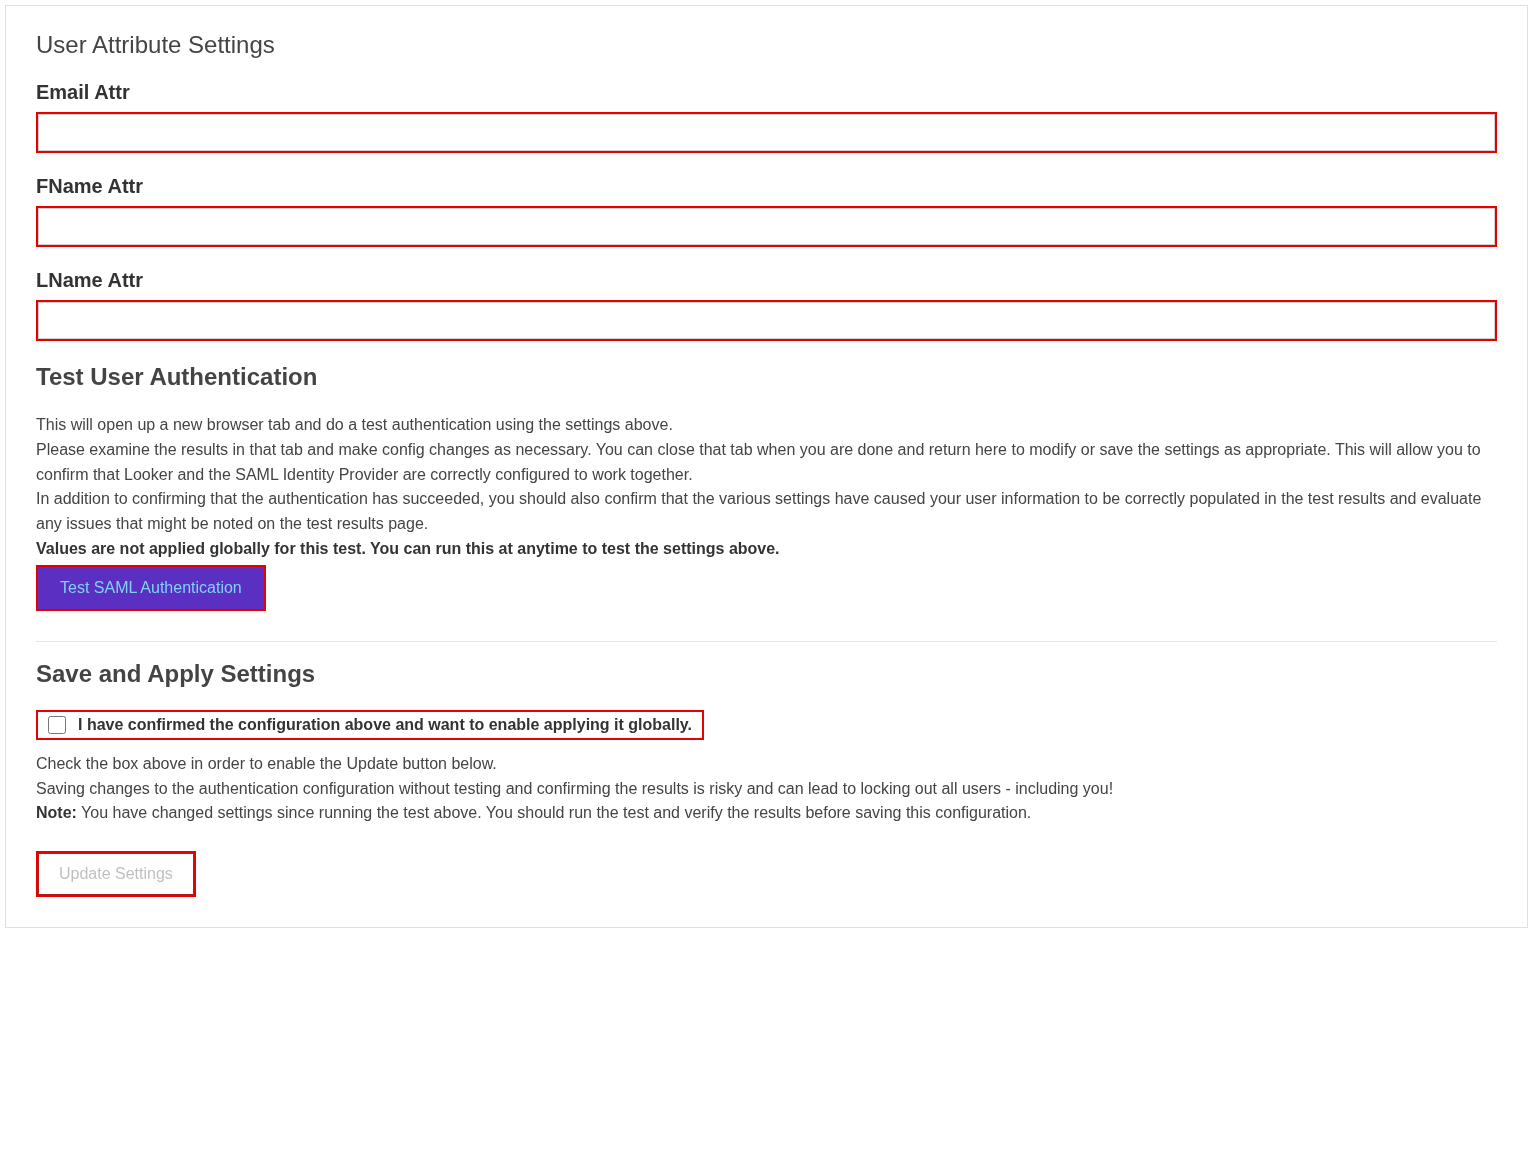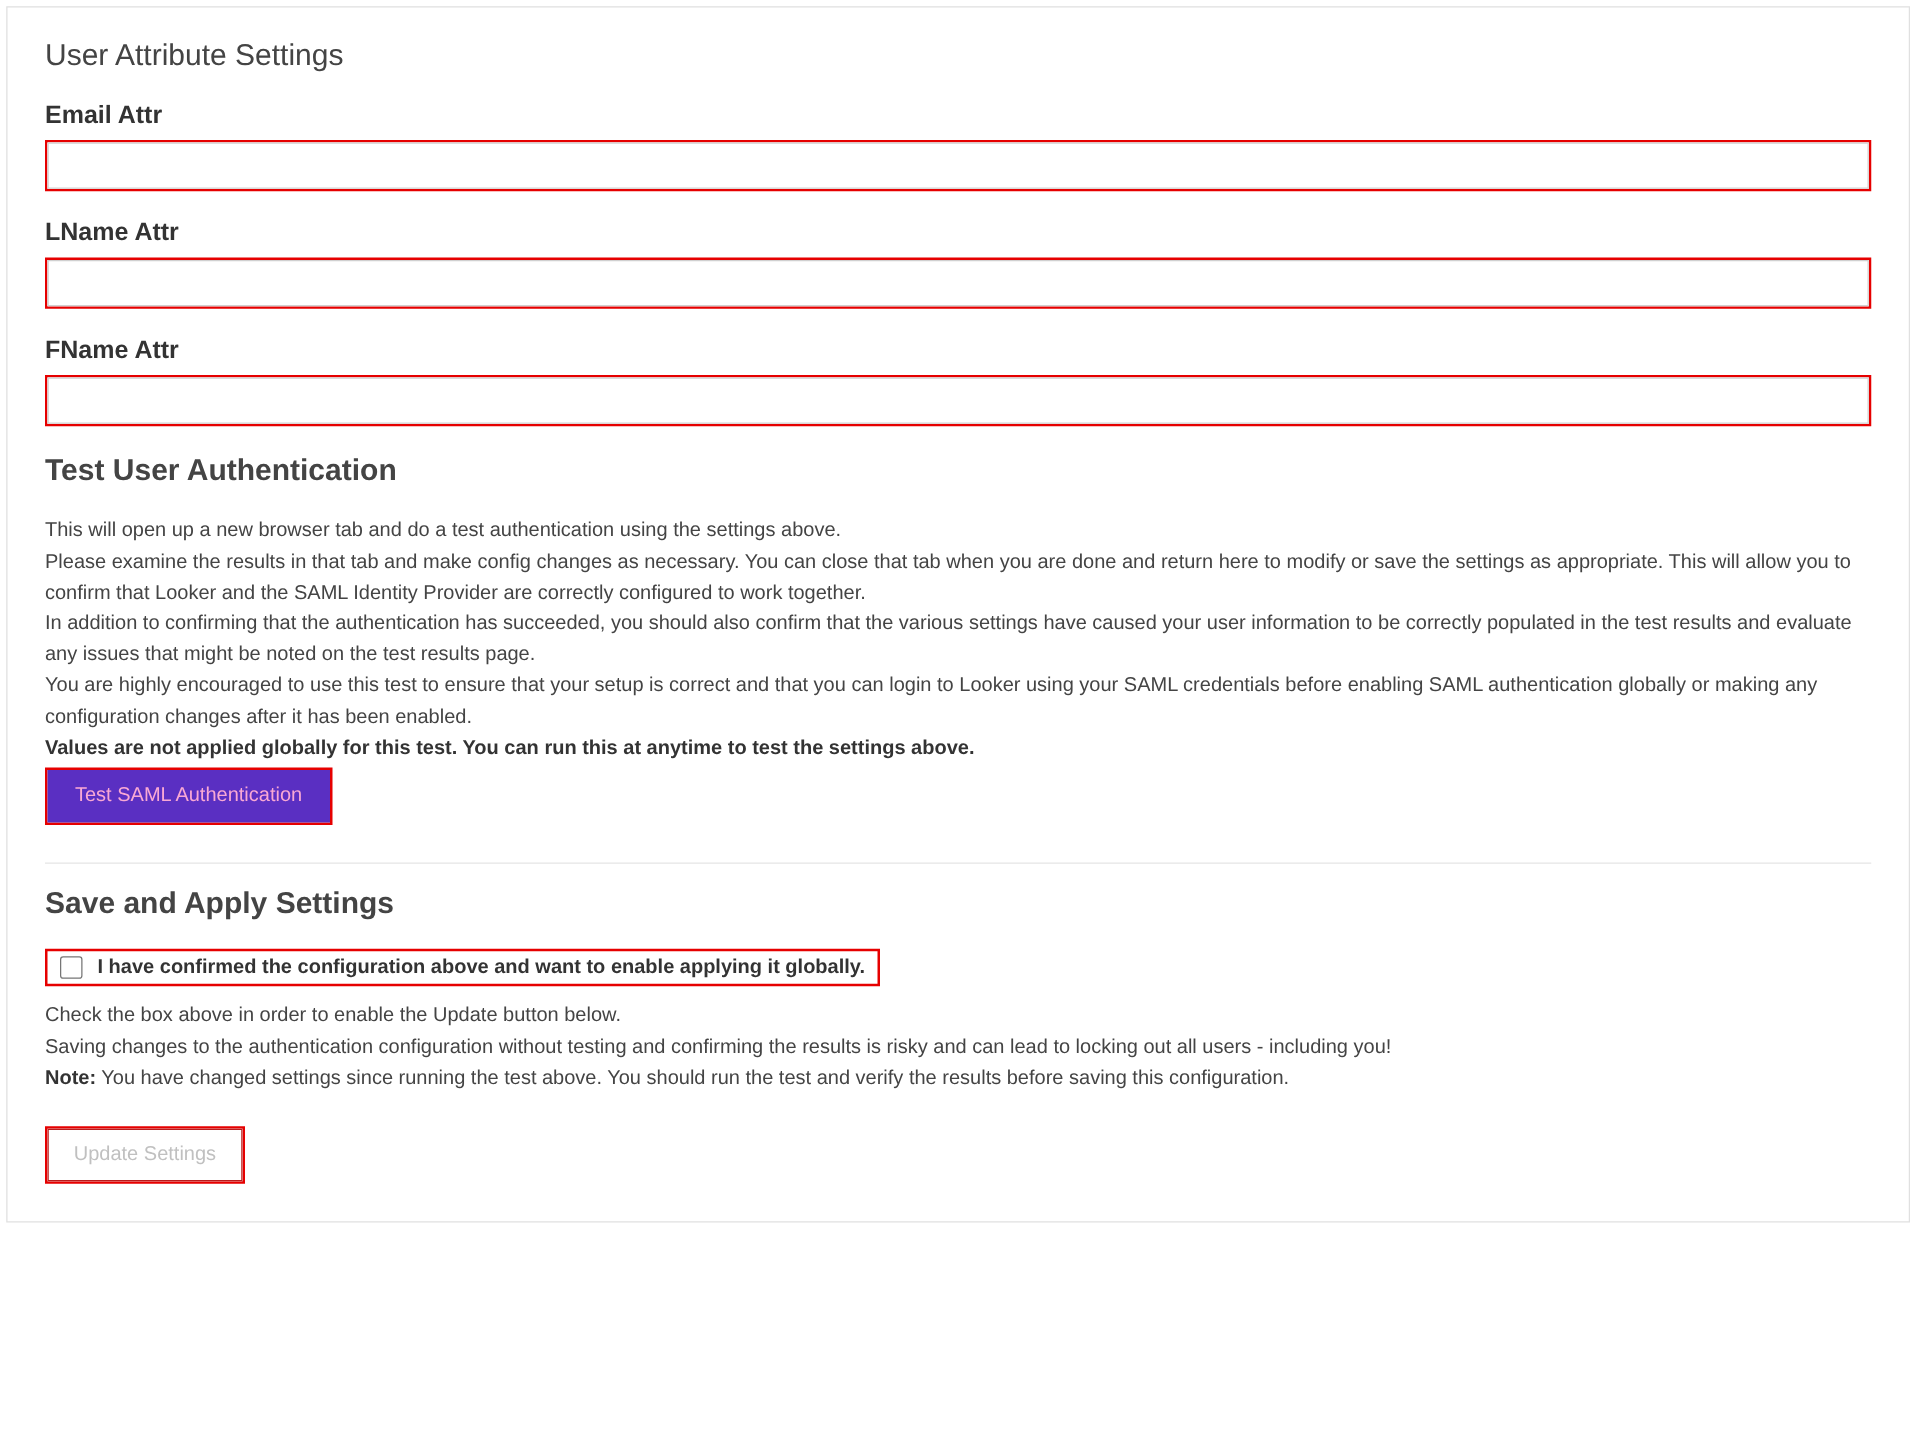--- a/index.html
+++ b/index.html
@@ -68,21 +68,21 @@
       font-weight: 700;
       color: #333;
     }
     .btn-wrap {
       display: inline-block;
       border: 2px solid #e60000;
       margin-top: 3px;
     }
     .btn-primary {
       background: #5a2fc2;
-      color: #f9a8d4;
+      color: #7dd3fc;
       border: none;
       padding: 12px 22px;
       font-size: 16px;
       cursor: pointer;
       display: inline-block;
     }
     .btn-disabled {
       background: #ffffff;
       color: #c0c0c0;
       border: 1px solid #b91c1c;
@@ -132,41 +132,40 @@
   <h2>User Attribute Settings</h2>
 
   <div class="form-group">
     <label class="form-label">Email Attr</label>
     <div class="highlight-wrap">
       <input type="text" class="text-input" value="" style="">
     </div>
   </div>
 
   <div class="form-group">
-    <label class="form-label">LName Attr</label>
+    <label class="form-label">FName Attr</label>
     <div class="highlight-wrap">
       <input type="text" class="text-input" value="" style="">
     </div>
   </div>
 
   <div class="form-group">
-    <label class="form-label">FName Attr</label>
+    <label class="form-label">LName Attr</label>
     <div class="highlight-wrap">
       <input type="text" class="text-input" value="" style="">
     </div>
   </div>
 
   
   <h2 class="section-heading">Test User Authentication</h2>
 
   <div class="body-text">
     <p>This will open up a new browser tab and do a test authentication using the settings above.</p>
     <p>Please examine the results in that tab and make config changes as necessary. You can close that tab when you are done and return here to modify or save the settings as appropriate. This will allow you to confirm that Looker and the SAML Identity Provider are correctly configured to work together.</p>
     <p>In addition to confirming that the authentication has succeeded, you should also confirm that the various settings have caused your user information to be correctly populated in the test results and evaluate any issues that might be noted on the test results page.</p>
-    <p>You are highly encouraged to use this test to ensure that your setup is correct and that you can login to Looker using your SAML credentials before enabling SAML authentication globally or making any configuration changes after it has been enabled.</p>
     <p class="bold-line">Values are not applied globally for this test. You can run this at anytime to test the settings above.</p>
   </div>
 
   <div class="btn-wrap">
     <button class="btn-primary">Test SAML Authentication</button>
   </div>
 
   <hr class="divider">
 
   

